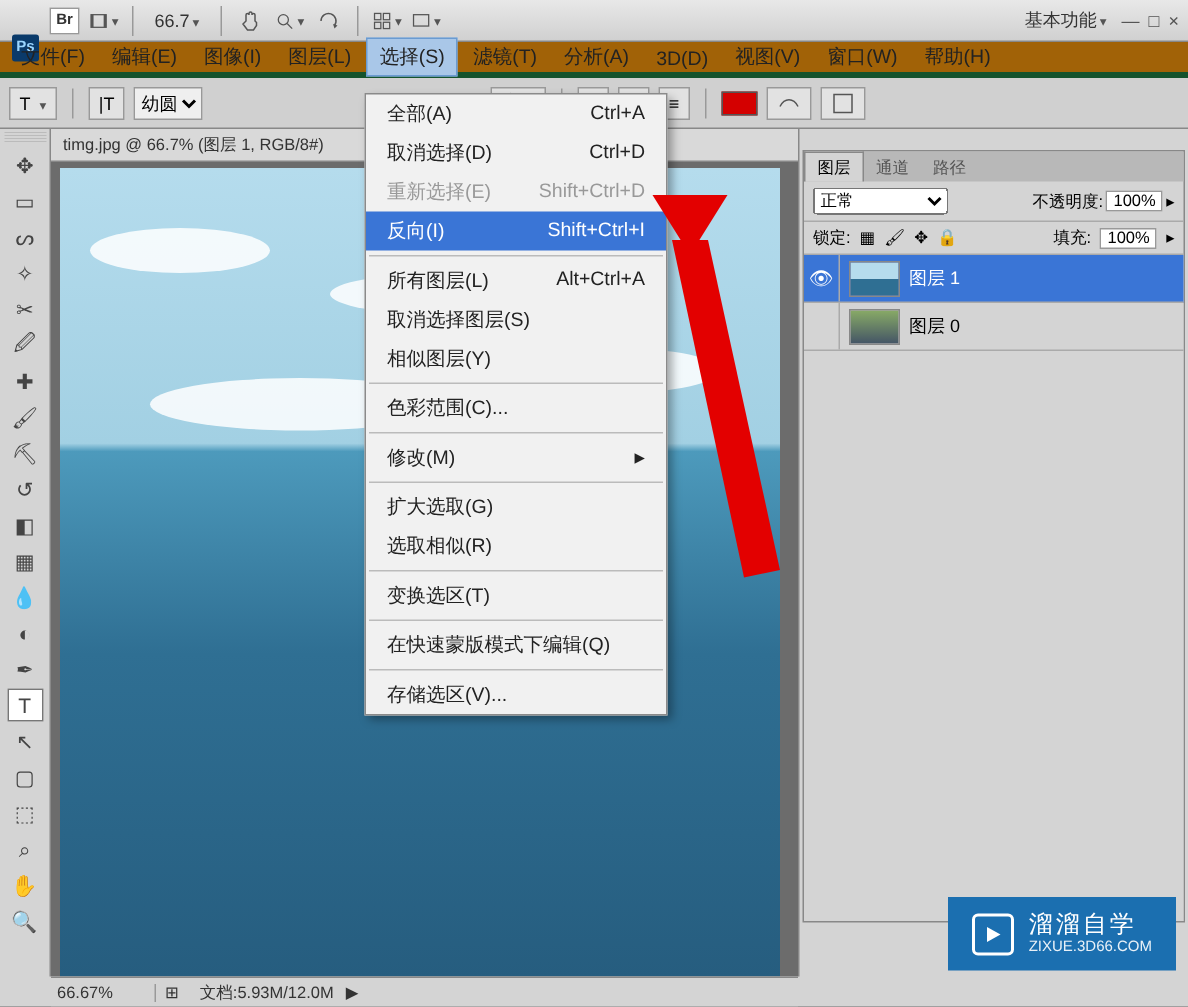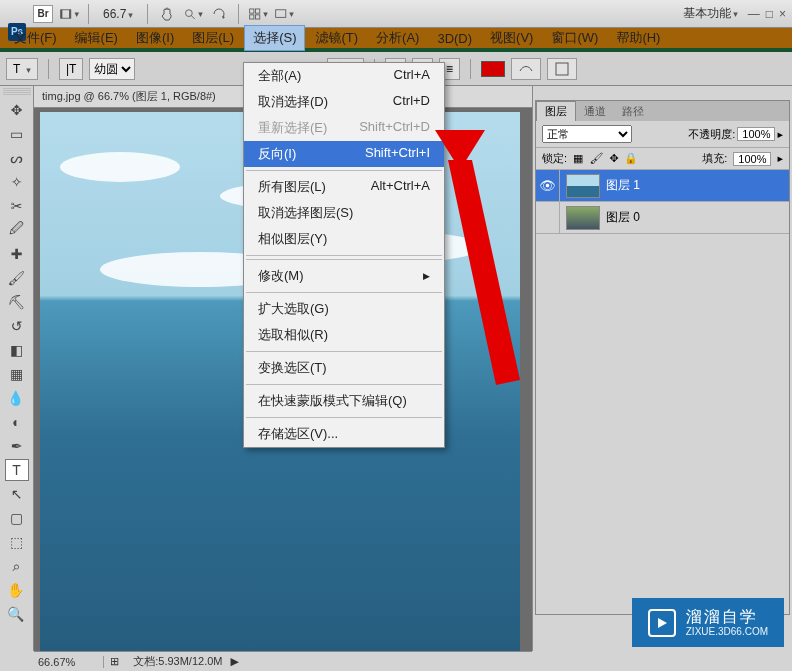--- a/index.html
+++ b/index.html
@@ -297,20 +297,23 @@
       <span>所有图层(L)</span>
       <span>Alt+Ctrl+A</span>
     </div>
     <div class="dditem">
       <span>取消选择图层(S)</span>
     </div>
     <div class="dditem">
       <span>相似图层(Y)</span>
     </div>
     <div class="ddsep"></div>
+    <div class="dditem">
+      <span>色彩范围(C)...</span>
+    </div>
     <div class="ddsep"></div>
     <div class="dditem">
       <span>修改(M)</span>
       <span class="sub"></span>
     </div>
     <div class="ddsep"></div>
     <div class="dditem">
       <span>扩大选取(G)</span>
     </div>
     <div class="dditem">

